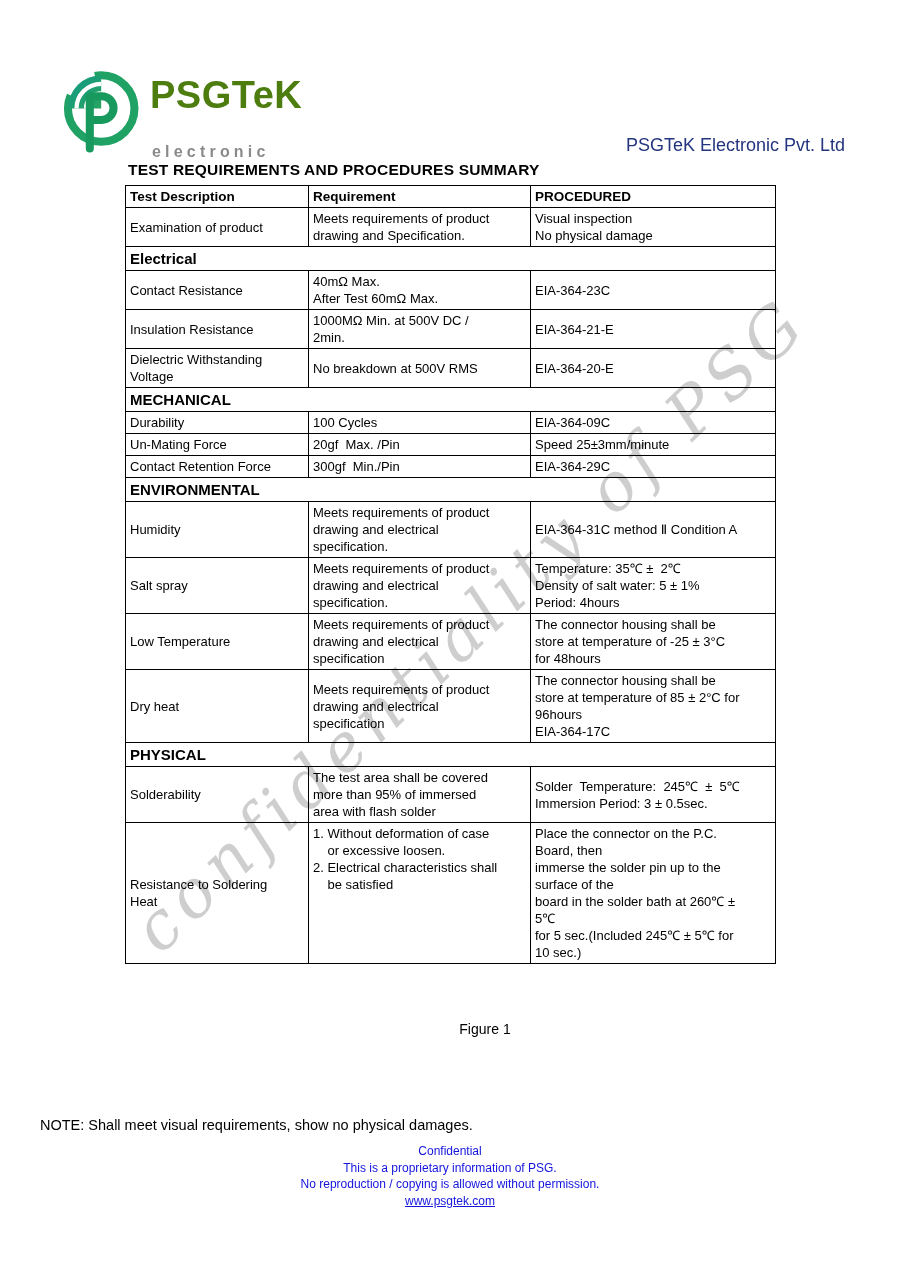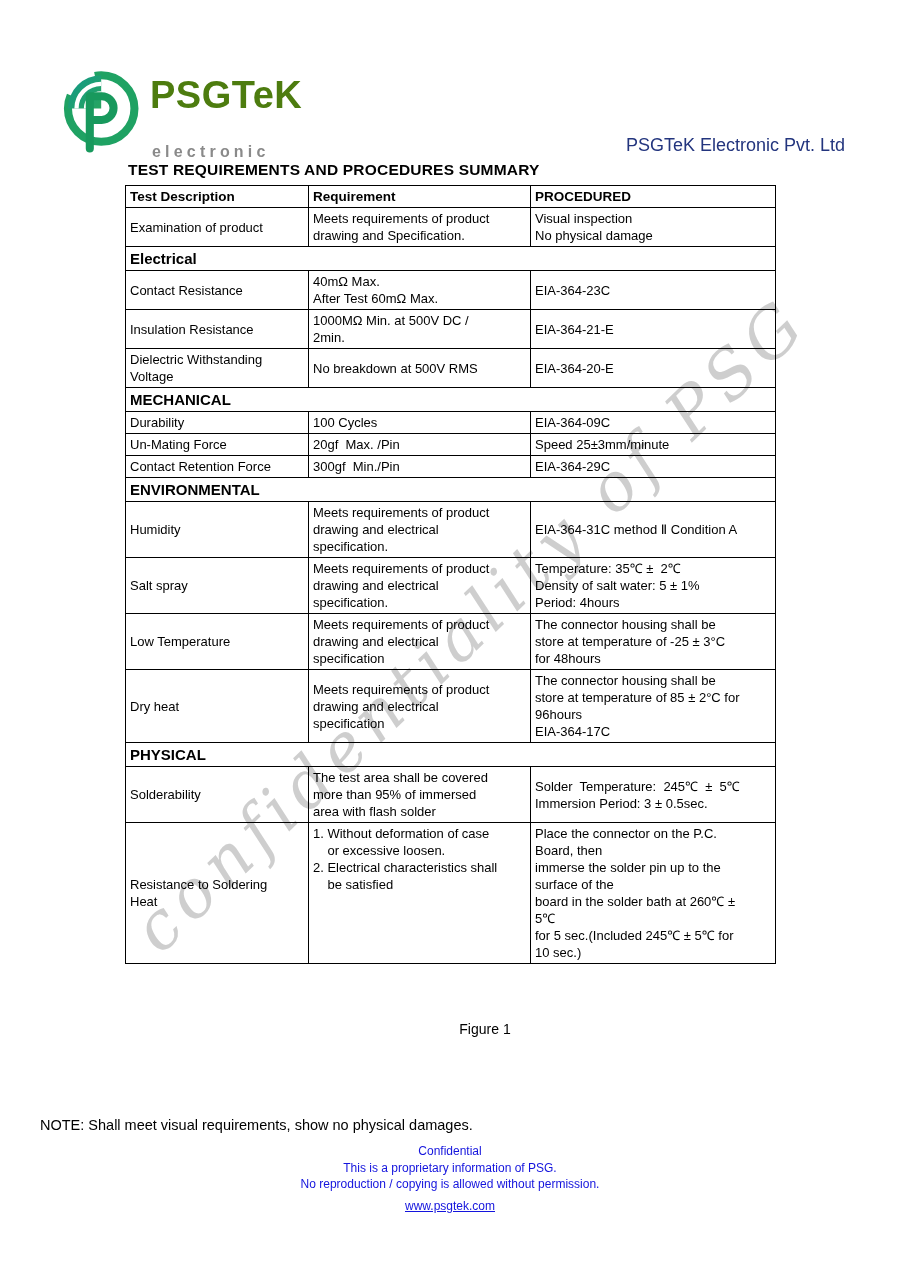--- a/index.html
+++ b/index.html
@@ -41,21 +41,21 @@
   .test-table th { text-align:left; font-size:13.5px; }
   .test-table td.section-cell { font-weight:bold; font-size:15px; padding:3px 4px; }
   .test-table tr:last-child td:nth-child(2),
   .test-table tr:last-child td:nth-child(3) { vertical-align:top; }
   col.c1 { width:183px; } col.c2 { width:222px; } col.c3 { width:245px; }
 
   .figure-caption { position:absolute; left:160px; top:1021px; width:650px; text-align:center; font-size:14px; }
   .note { position:absolute; left:40px; top:1117px; font-size:14.5px; }
   .footer { position:absolute; left:0; top:1143px; width:900px; text-align:center;
             color:#1414dd; font-size:12px; line-height:16.5px; }
-  .footer-link { display:inline-block; margin-top:5px; color:#1414dd; text-decoration:underline; cursor:pointer; }
+  .footer-link { display:inline-block; color:#1414dd; text-decoration:underline; cursor:pointer; }
 </style>
 </head>
 <body>
 
 <div class="page">
 
   <div class="watermark">confidentiality of PSG</div>
 
   <div class="content">
 

